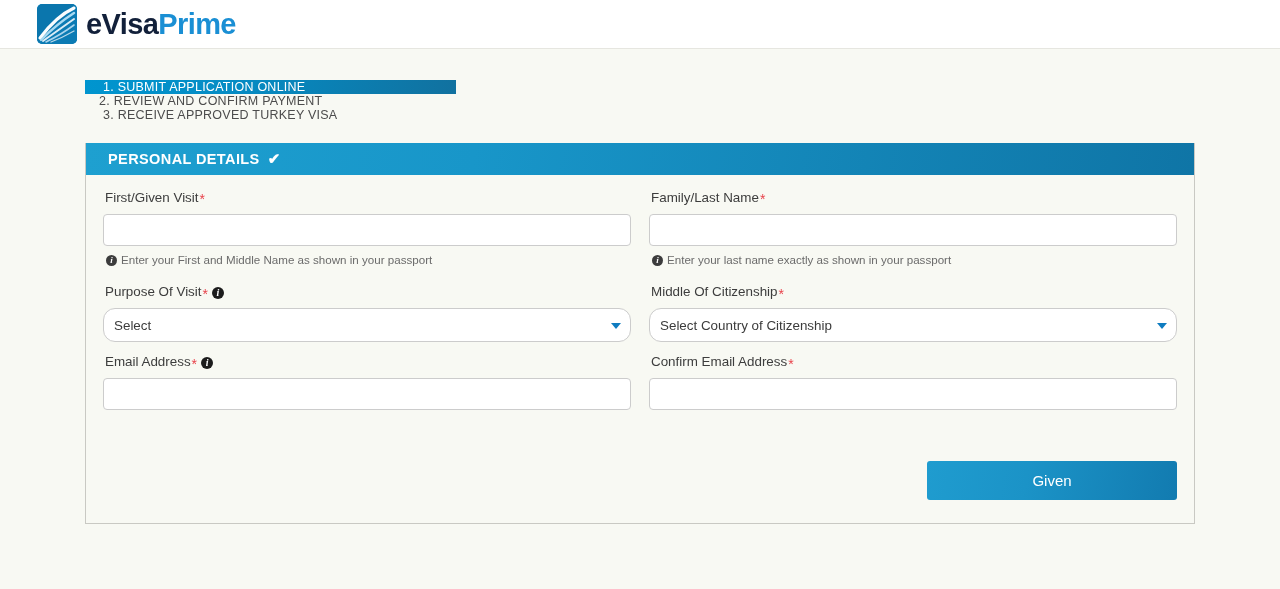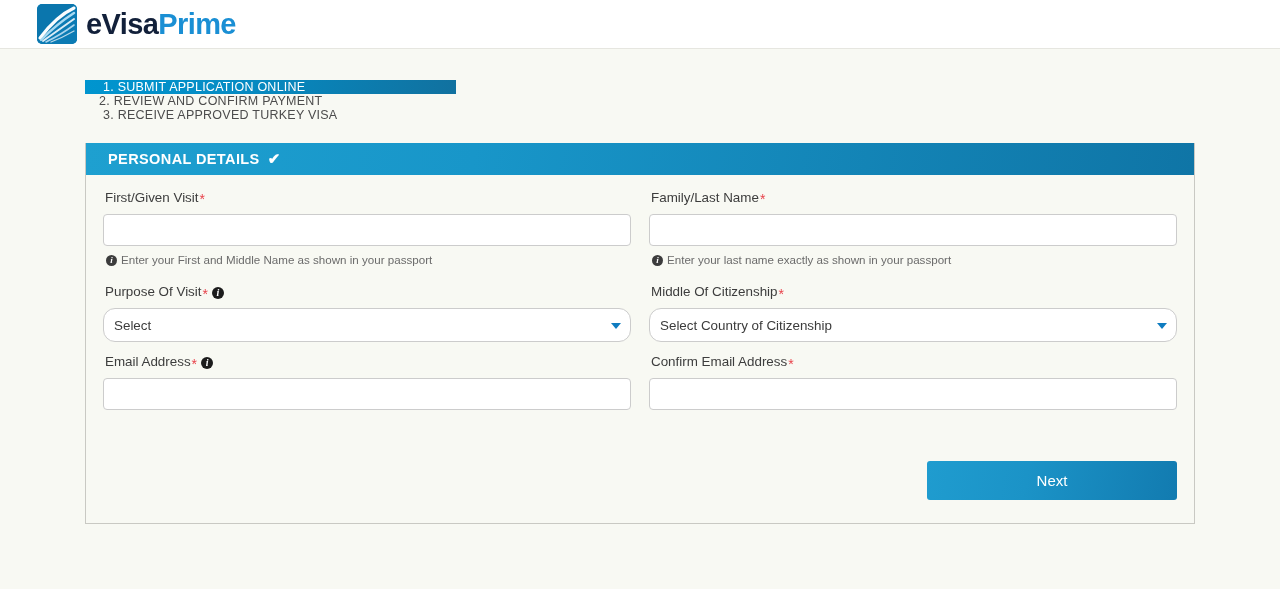--- a/index.html
+++ b/index.html
@@ -356,18 +356,18 @@
         <div class="col">
           <div class="field-label">
             <span>Confirm Email Address</span>
               <span class="req">*</span>
           </div>
           <input class="text-input" type="text" value="" placeholder="" style="">
         </div>
       </div>
 
       <div class="card-footer">
-        <button class="next-btn">Next</button>
+        <button class="next-btn">Given</button>
       </div>
 
     </div>
   </section>
 </div>
 
 </body></html>

